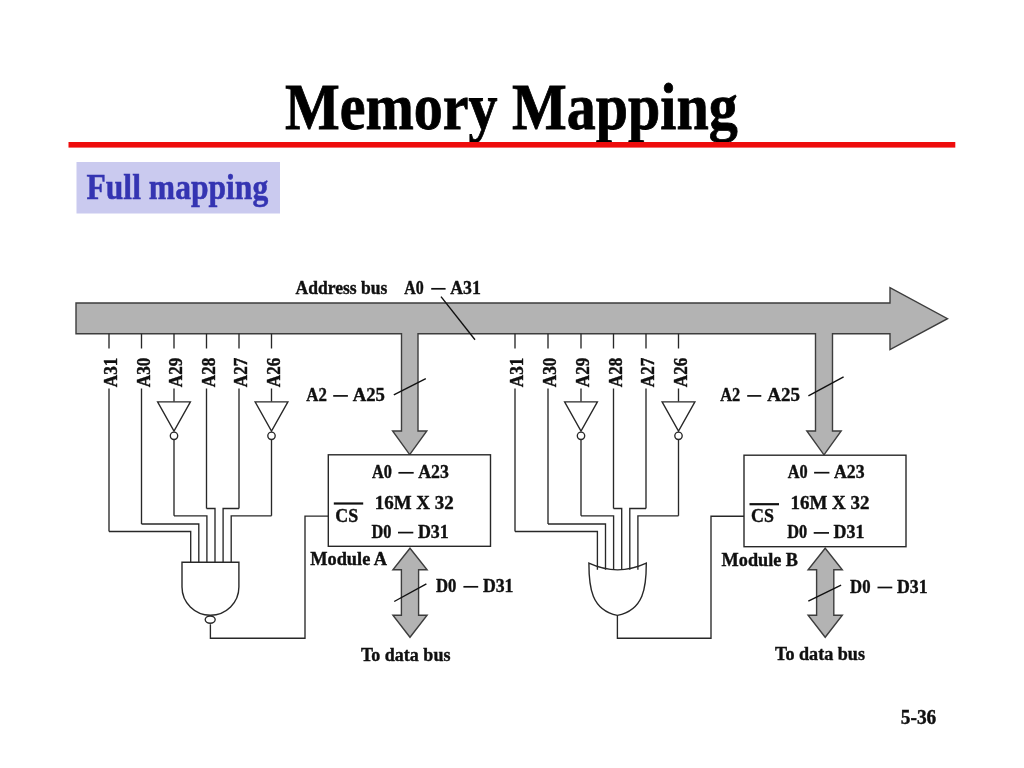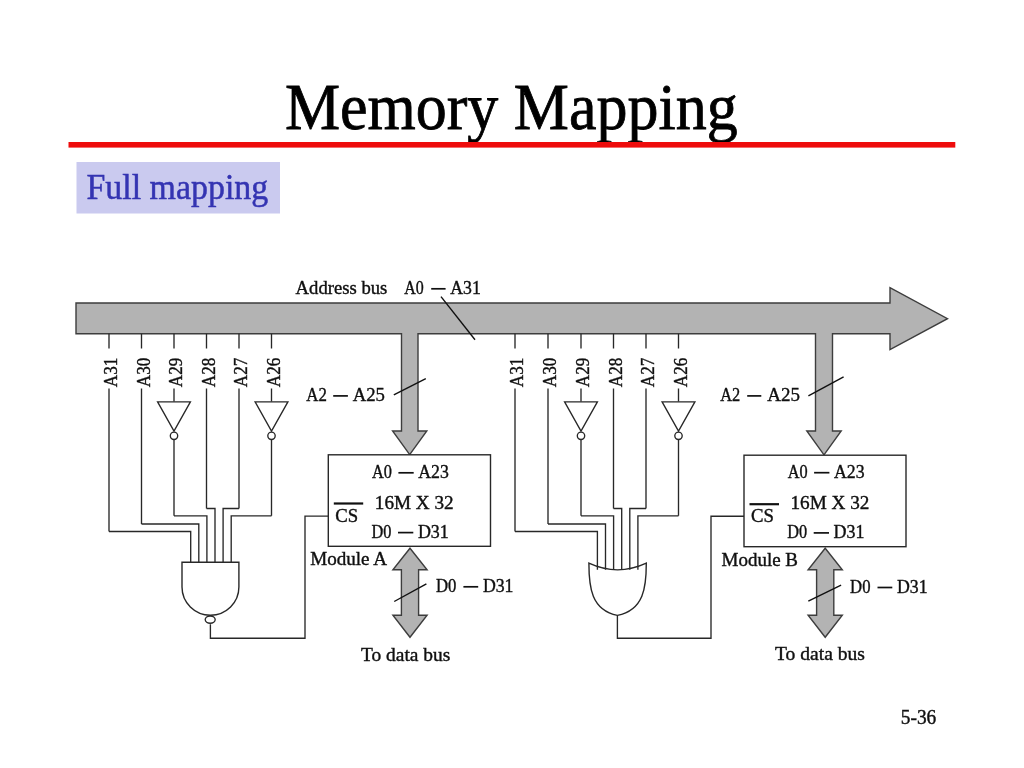--- a/index.html
+++ b/index.html
@@ -1,15 +1,15 @@
 <!DOCTYPE html>
 <html><head><meta charset="utf-8">
 <style>
 html,body{margin:0;padding:0;background:#fff;}
-.page{position:relative;width:1024px;height:768px;overflow:hidden;background:#fff;}
+.page{position:relative;width:1024px;height:768px;overflow:hidden;background:#fff;font-weight:bold;}
 text{font-family:"Liberation Serif",serif;}
 </style></head>
 <body>
 <div class="page">
 <svg width="1024" height="768" viewBox="0 0 1024 768">
 <text x="284.9" y="128.6" font-size="65.5" textLength="452.8" lengthAdjust="spacingAndGlyphs" fill="#000" stroke="#000" stroke-width="0.8">Memory Mapping</text>
 <rect x="68.5" y="142" width="886.8" height="5.6" fill="#ee0c0c"></rect>
 <rect x="76.5" y="162" width="203.5" height="51.5" fill="#cacaef"></rect>
 <text x="86.5" y="199.3" font-size="35.5" textLength="181.7" lengthAdjust="spacingAndGlyphs" fill="#3434b2" stroke="#3434b2" stroke-width="0.5">Full mapping</text>
 <text x="900.8" y="724" font-size="20" textLength="35.5" lengthAdjust="spacingAndGlyphs" fill="#101010" stroke="#101010" stroke-width="0.4">5-36</text>

